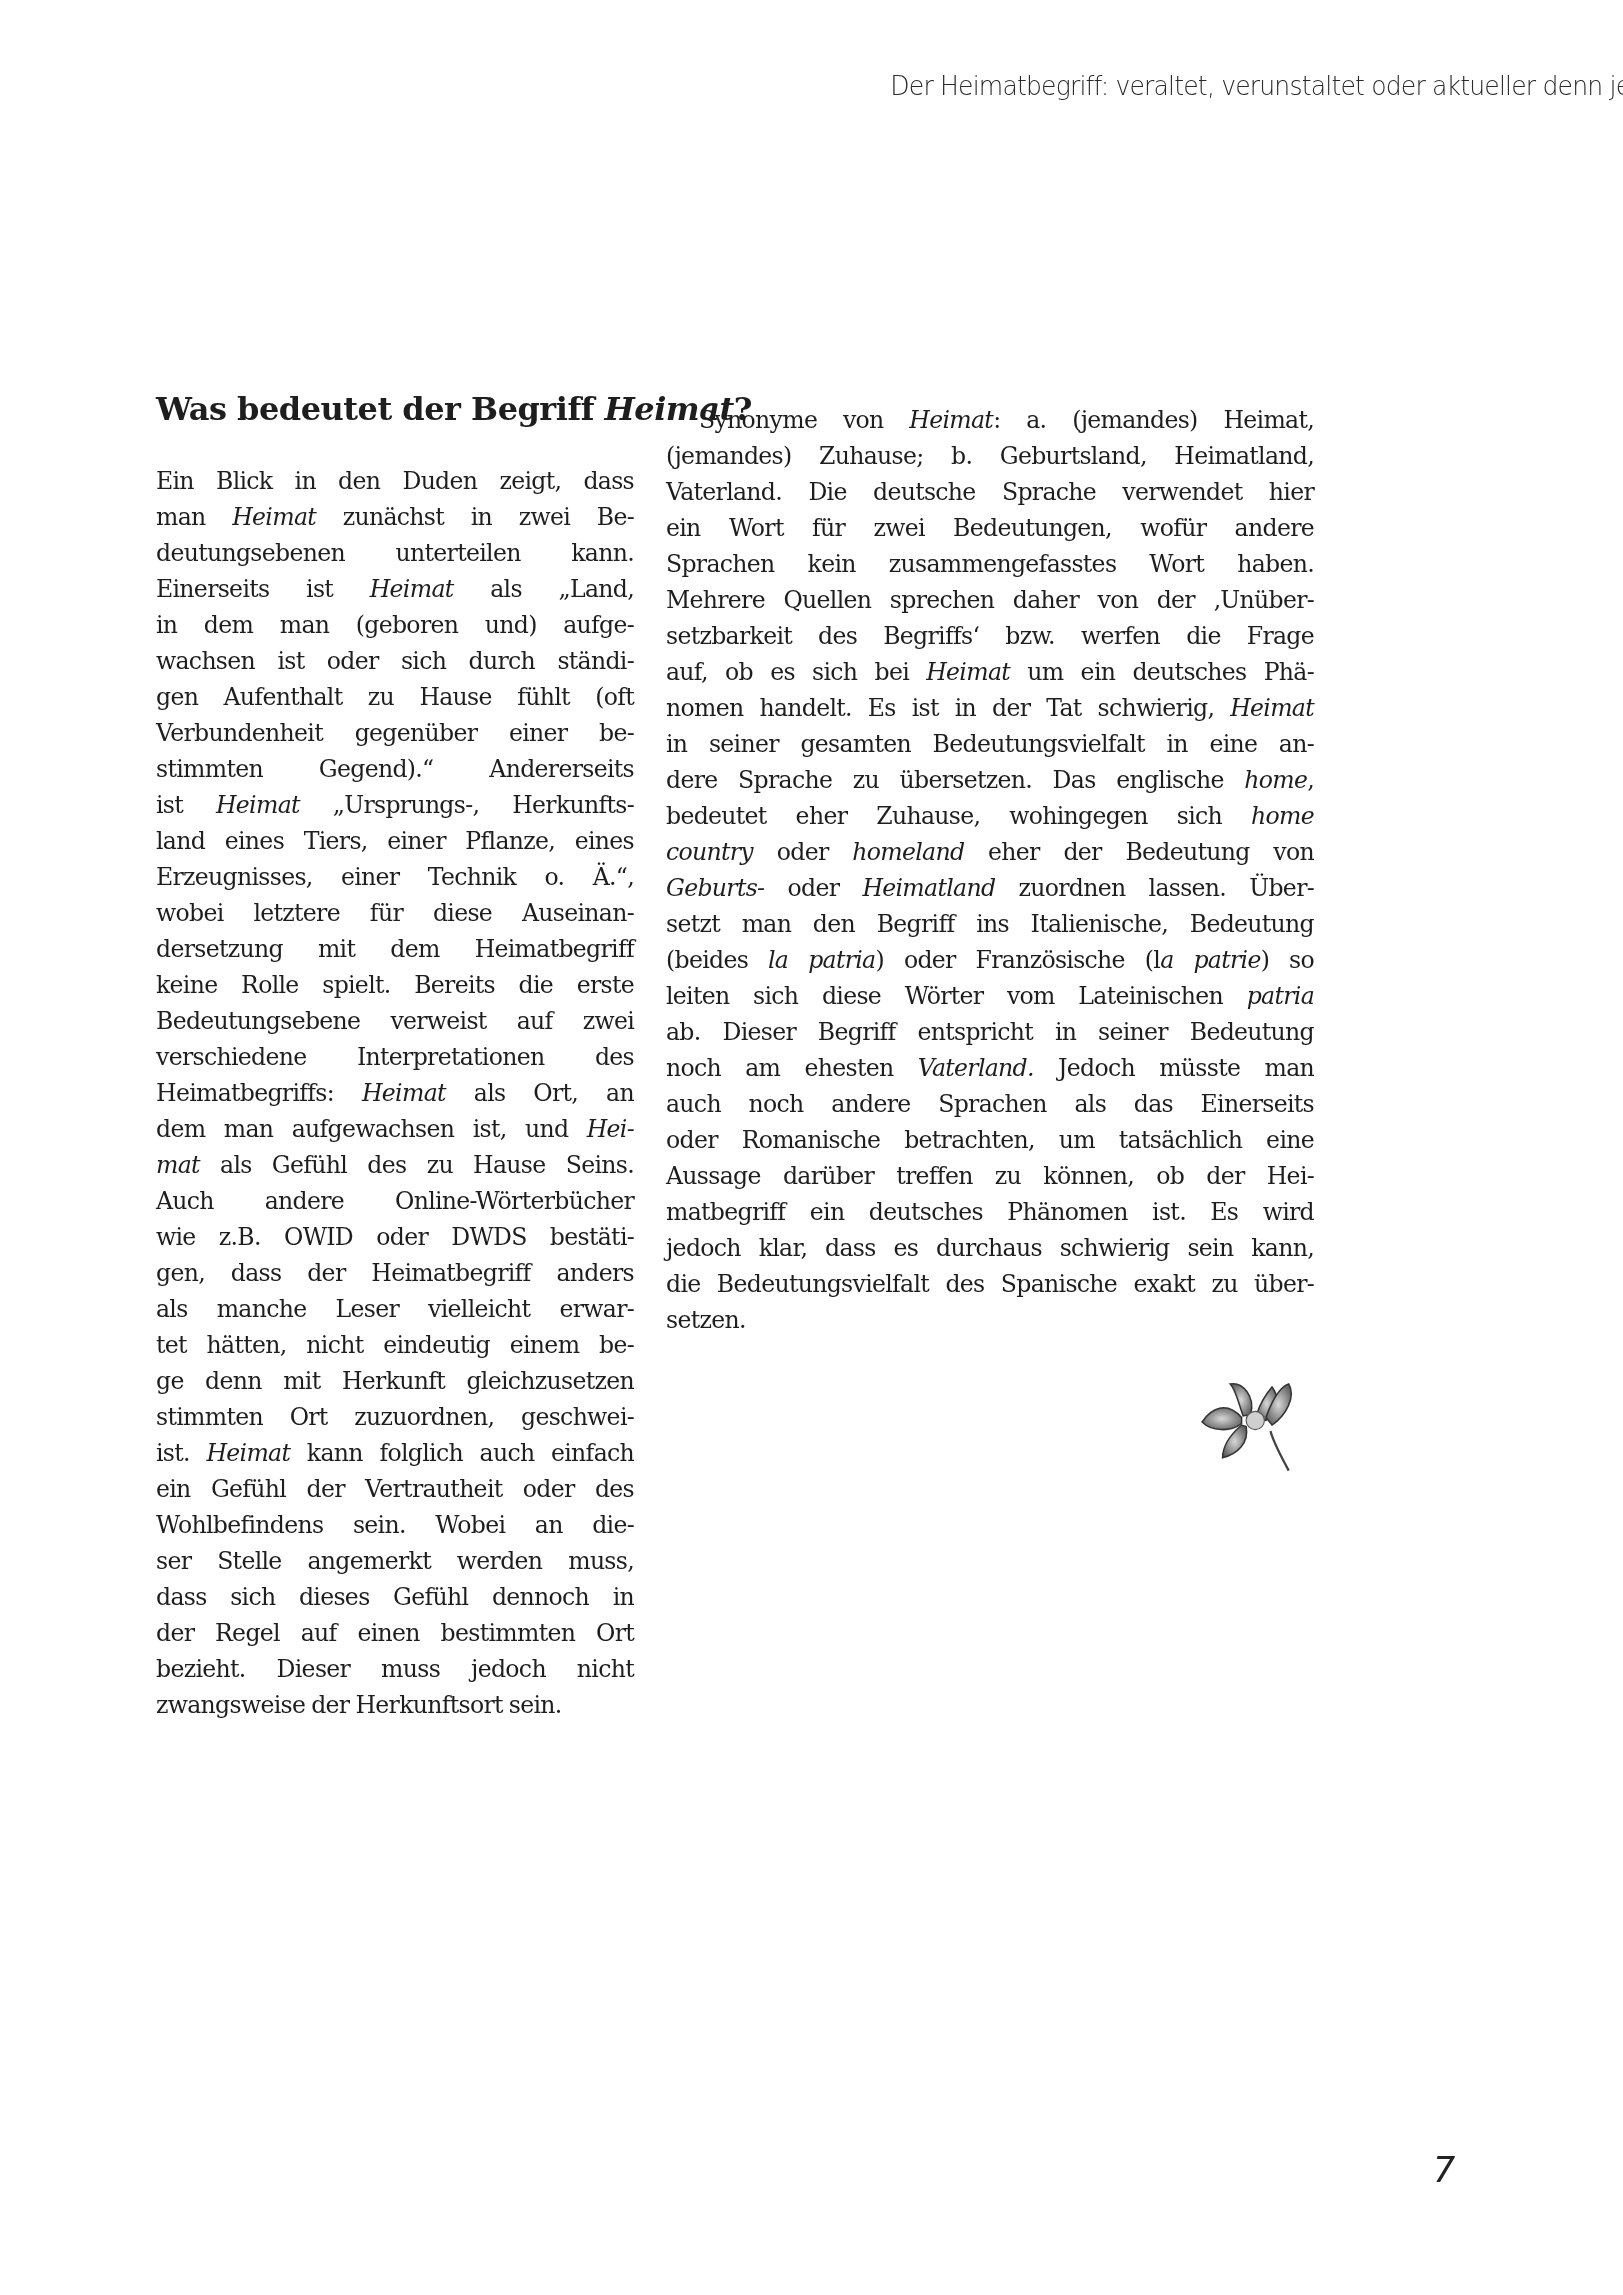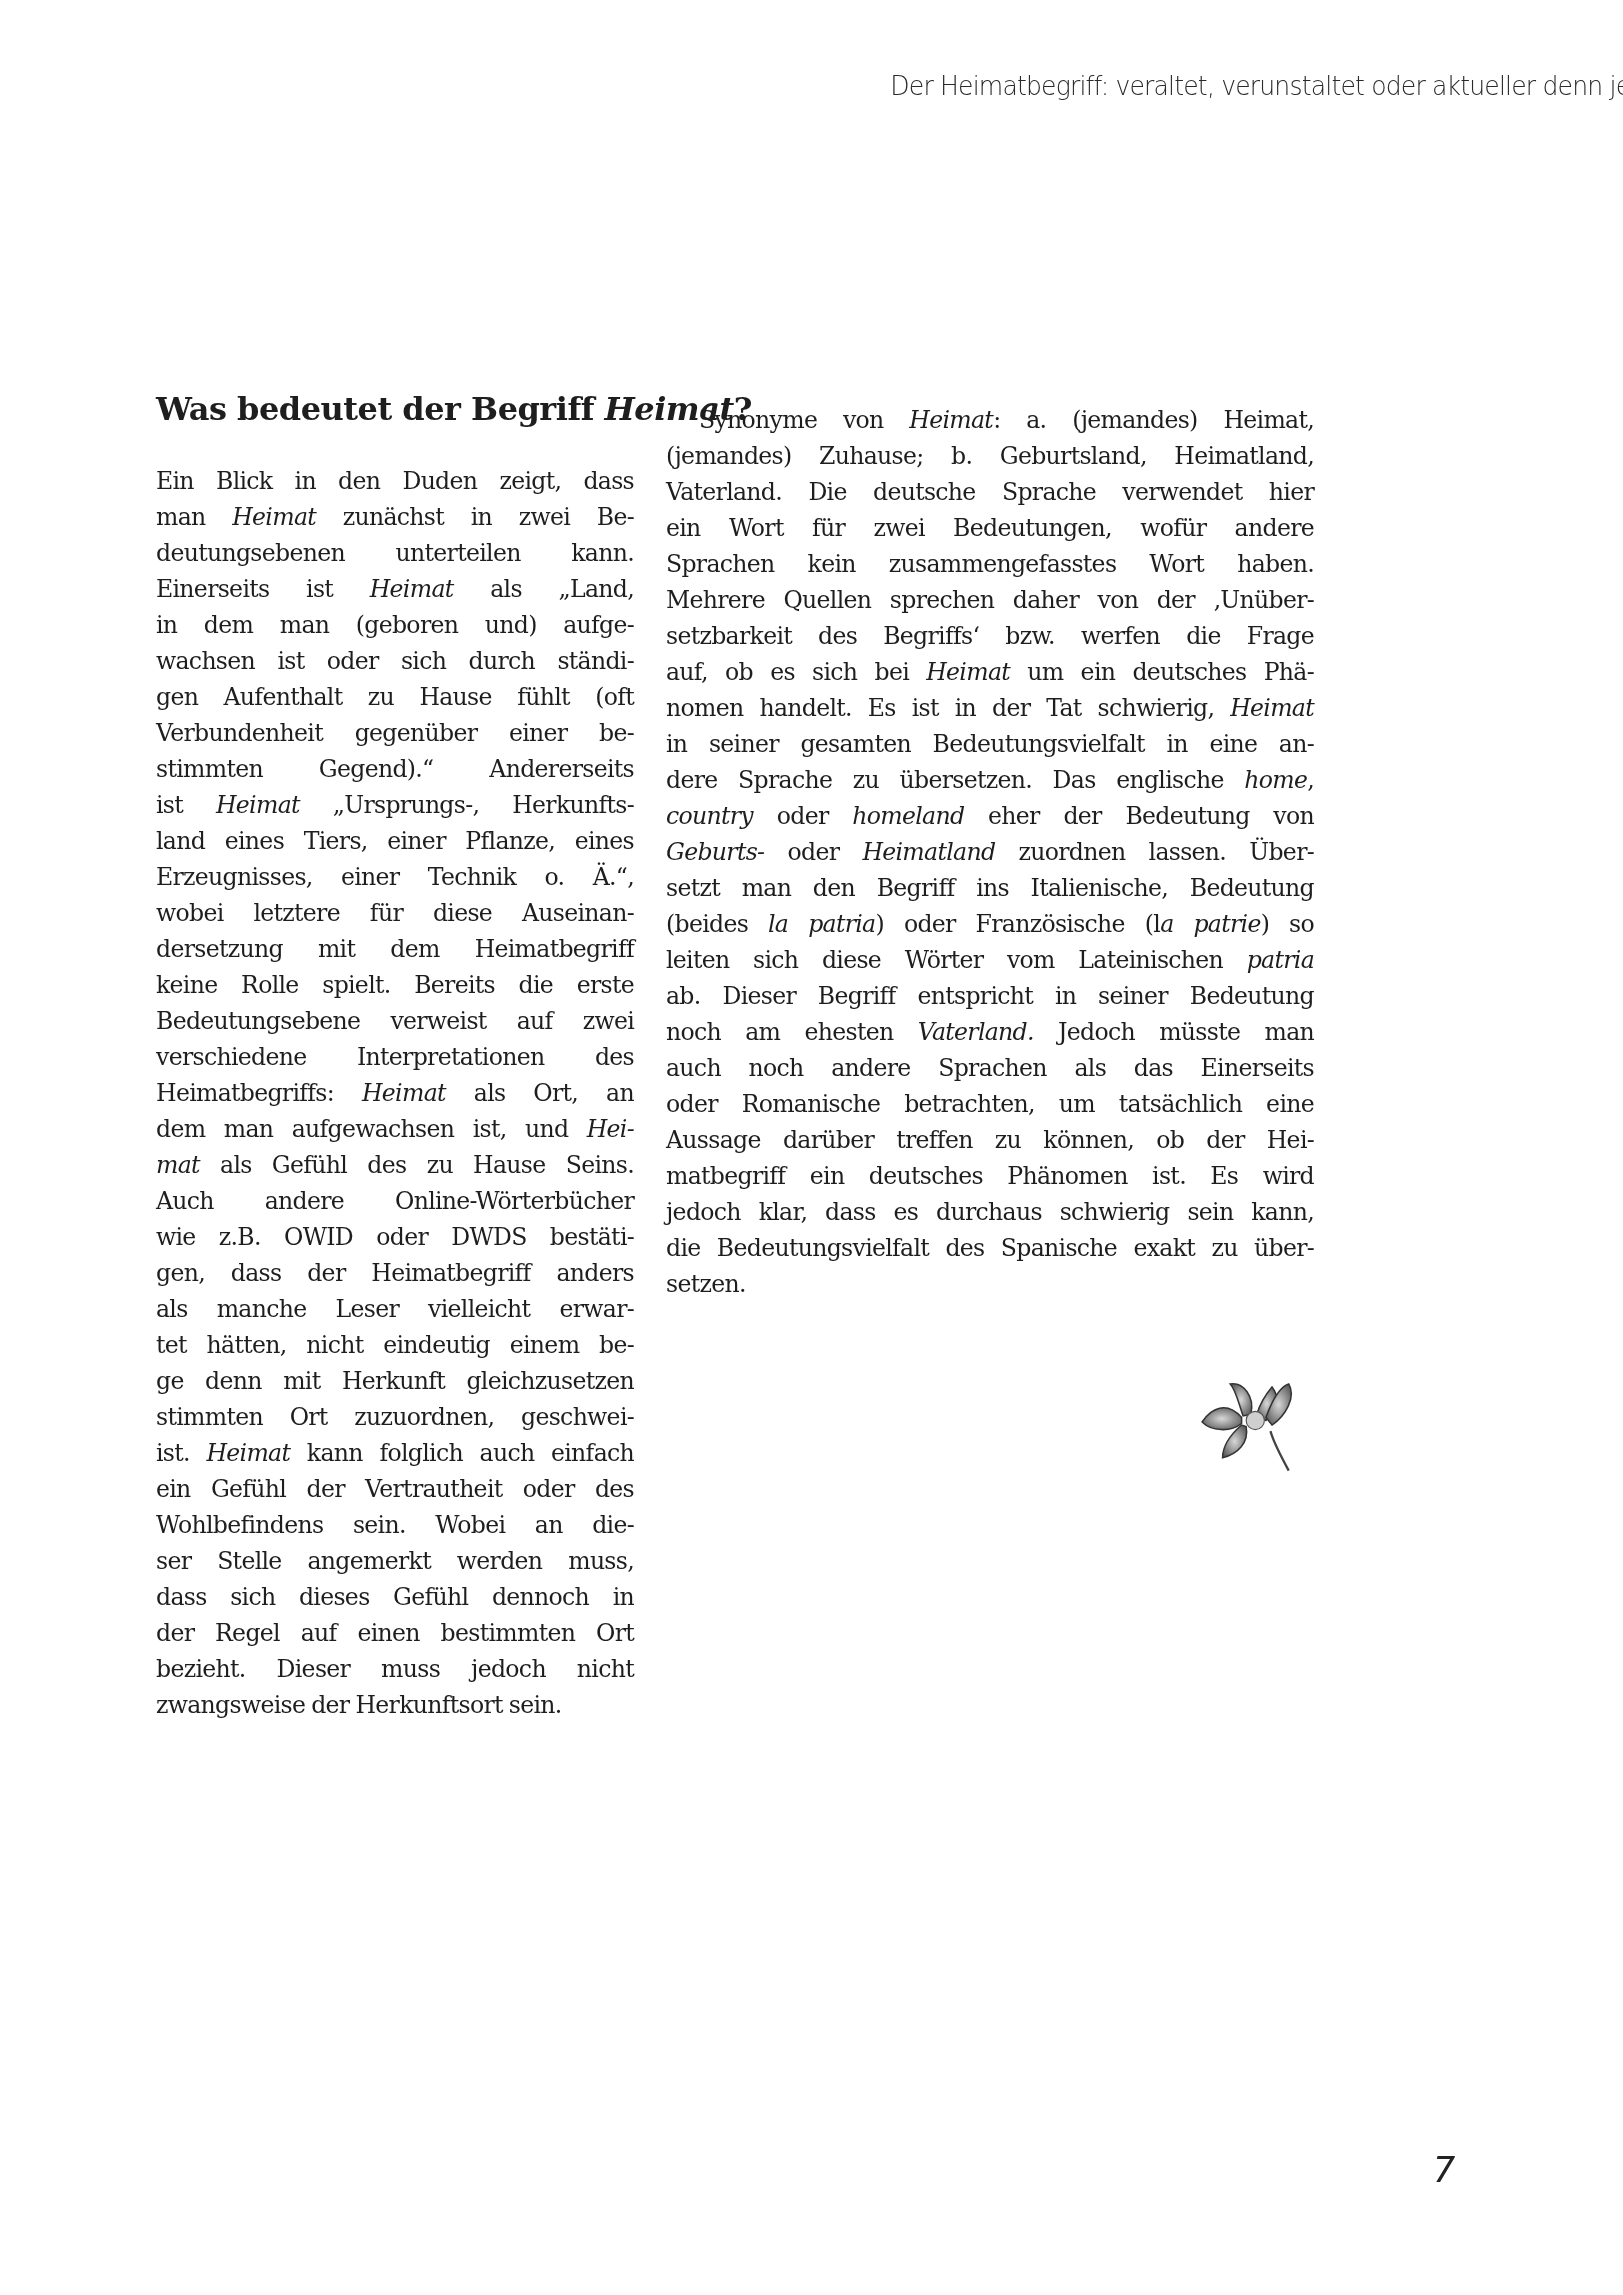--- a/index.html
+++ b/index.html
@@ -77,20 +77,21 @@
       <span class="line"><span>(jemandes) Zuhause; b. Geburtsland, Heimatland,</span></span>
       <span class="line"><span>Vaterland. Die deutsche Sprache verwendet hier</span></span>
       <span class="line"><span>ein Wort für zwei Bedeutungen, wofür andere</span></span>
       <span class="line"><span>Sprachen kein zusammengefasstes Wort haben.</span></span>
       <span class="line"><span>Mehrere Quellen sprechen daher von der ‚Unüber-</span></span>
       <span class="line"><span>setzbarkeit des Begriffs‘ bzw. werfen die Frage</span></span>
       <span class="line"><span>auf, ob es sich bei </span><span class="it">Heimat</span><span> um ein deutsches Phä-</span></span>
       <span class="line"><span>nomen handelt. Es ist in der Tat schwierig, </span><span class="it">Heimat</span></span>
       <span class="line"><span>in seiner gesamten Bedeutungsvielfalt in eine an-</span></span>
       <span class="line"><span>dere Sprache zu übersetzen. Das englische </span><span class="it">home</span><span>,</span></span>
+      <span class="line"><span>bedeutet eher Zuhause, wohingegen sich </span><span class="it">home</span></span>
       <span class="line"><span class="it">country</span><span> oder </span><span class="it">homeland</span><span> eher der Bedeutung von</span></span>
       <span class="line"><span class="it">Geburts-</span><span> oder </span><span class="it">Heimatland</span><span> zuordnen lassen. Über-</span></span>
       <span class="line"><span>setzt man den Begriff ins Italienische, Bedeutung</span></span>
       <span class="line"><span>(beides </span><span class="it">la patria</span><span>) oder Französische (l</span><span class="it">a patrie</span><span>) so</span></span>
       <span class="line"><span>leiten sich diese Wörter vom Lateinischen </span><span class="it">patria</span></span>
       <span class="line"><span>ab. Dieser Begriff entspricht in seiner Bedeutung</span></span>
       <span class="line"><span>noch am ehesten </span><span class="it">Vaterland.</span><span> Jedoch müsste man</span></span>
       <span class="line"><span>auch noch andere Sprachen als das Einerseits</span></span>
       <span class="line"><span>oder Romanische betrachten, um tatsächlich eine</span></span>
       <span class="line"><span>Aussage darüber treffen zu können, ob der Hei-</span></span>

